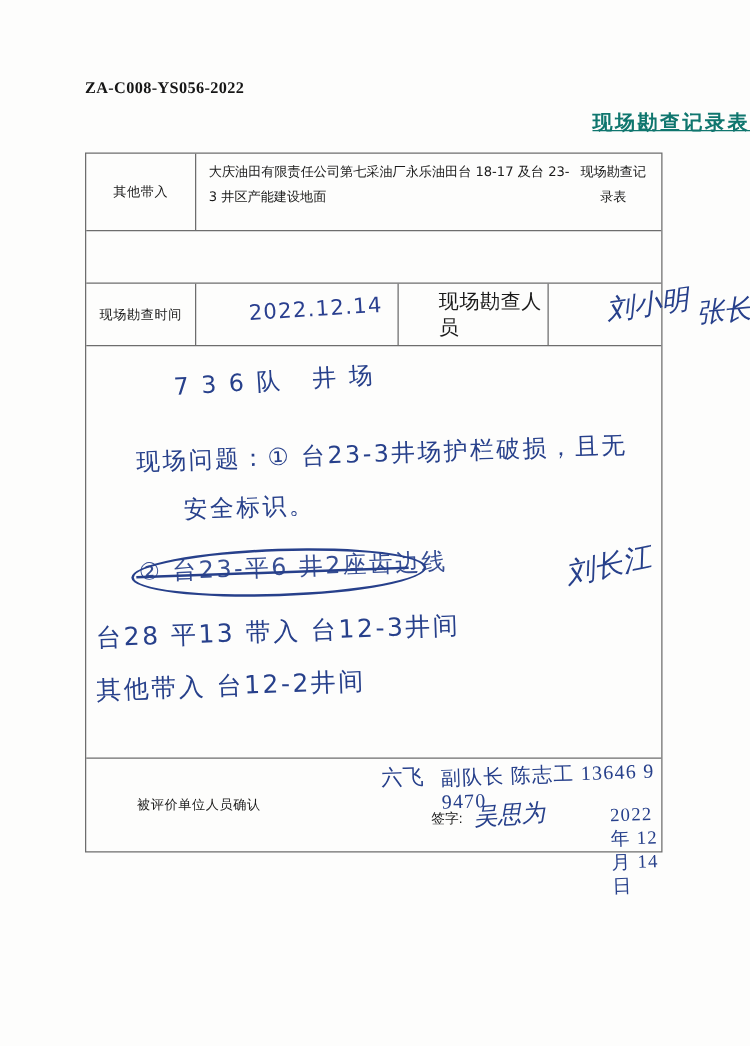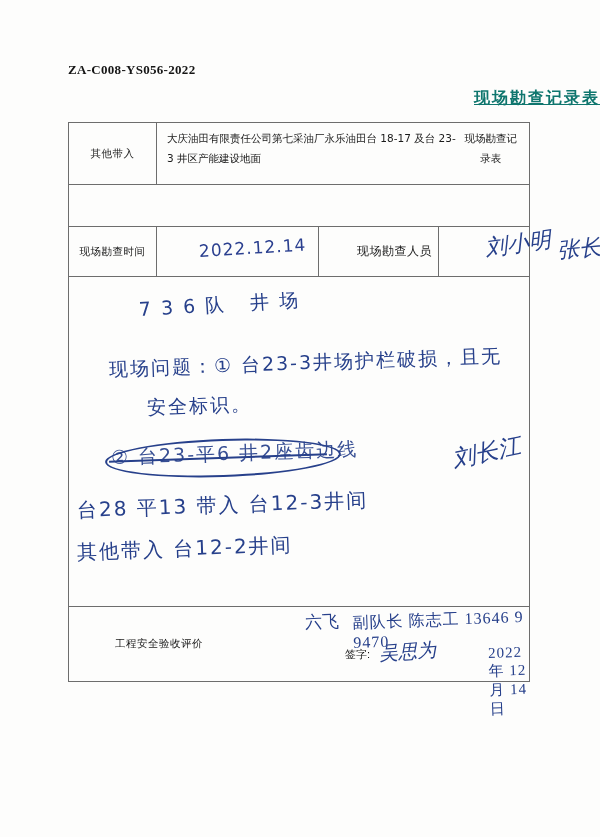--- a/index.html
+++ b/index.html
@@ -100,21 +100,21 @@
   }
   .row-time .lbl2 {
     width: 88px;
     min-width: 88px;
     border-right: 1px solid #6d6d6d;
     box-sizing: border-box;
     display: flex;
     align-items: center;
     justify-content: center;
     font-family: "DejaVu Sans", sans-serif;
-    font-size: 12px;
+    font-size: 16px;
     letter-spacing: 0.5px;
   }
   .row-time .val-people {
     flex: 1;
     position: relative;
   }
   .row-body { height: 330px; position: relative; }
   .row-body .body-area { flex: 1; position: relative; }
   .row-confirm { height: 74px; }
   .row-confirm .lbl {
@@ -239,21 +239,21 @@
         <span class="body-line b4 hw-slant2">② 台23-平6 井2座齿边线</span>
         <span class="b4ellipse"></span>
         <span class="b4strike"></span>
         <span class="body-line b5 hw-slant2">台28 平13 带入   台12-3井间</span>
         <span class="body-line b6 hw-slant2">其他带入  台12-2井间</span>
         <span class="body-line sig-right">刘长江</span>
       </div>
     </div>
 
     <div class="row row-confirm">
-      <div class="lbl">工程安全验收评价</div>
+      <div class="lbl">被评价单位人员确认</div>
       <div class="confirm-area">
         <span class="body-line hw-slant2" style="left:56px; top:4px; font-size:17px;">六飞</span>
         <span class="cf-role hw-slant2">副队长 陈志工  13646 9 9470</span>
         <span class="cf-sign-label">签字:</span>
         <span class="cf-sign">吴思为</span>
         <span class="cf-date hw-slant2">2022年 12月 14日</span>
       </div>
     </div>
 
   </div>

